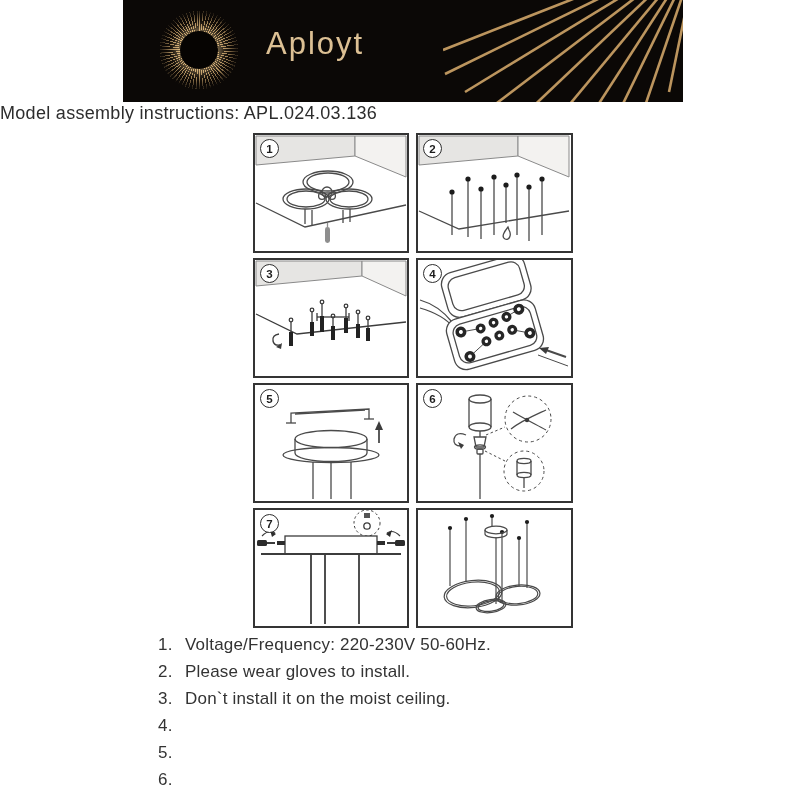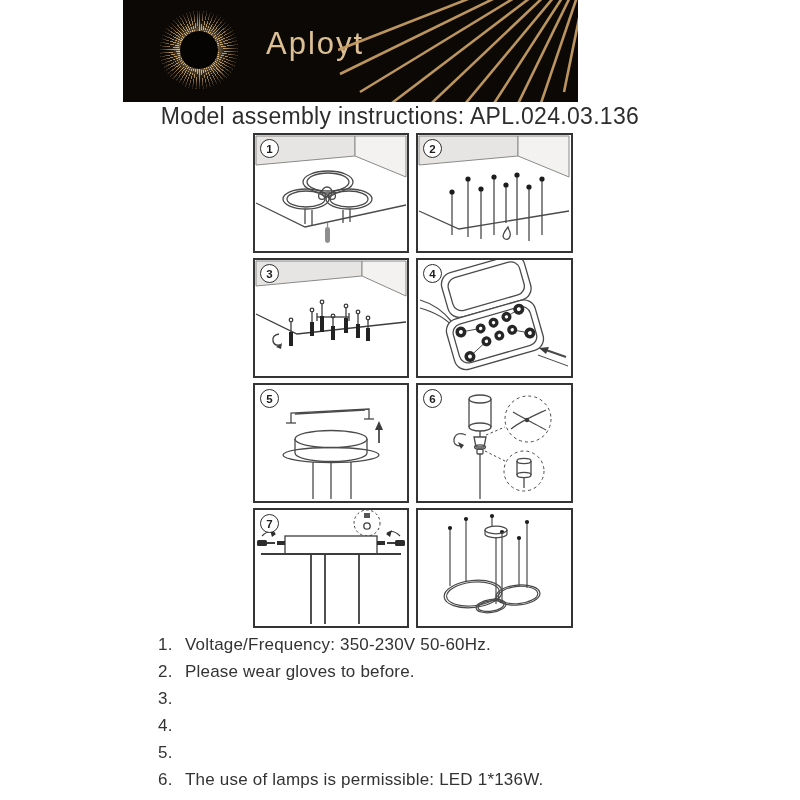--- a/index.html
+++ b/index.html
@@ -2,21 +2,21 @@
 <html><head>
 <meta charset="utf-8">
 <style>
   html,body{margin:0;padding:0;}
   body{
     width:800px;height:800px;background:#ffffff;position:relative;overflow:hidden;
     font-family:"Liberation Sans", sans-serif;color:#333;
   }
   
   .banner{
-    position:absolute;left:123px;top:0;width:455px;height:102px;
+    position:absolute;left:123px;top:0;width:560px;height:102px;
     background:#0b0806;overflow:hidden;
   }
   .sunburst{
     position:absolute;left:37px;top:11px;width:78px;height:78px;border-radius:50%;
     background:repeating-conic-gradient(from 0deg,rgba(216,176,116,.95) 0deg 1.6deg,rgba(14,10,6,1) 1.6deg 5.4deg);
   }
   .sunburst::before{
     content:'';position:absolute;inset:0;border-radius:50%;
     background:radial-gradient(circle,rgba(11,8,6,0) 34%,rgba(11,8,6,.25) 52%,rgba(11,8,6,1) 73%);
   }
@@ -24,22 +24,22 @@
     content:'';position:absolute;inset:20px;border-radius:50%;background:#060402;
     box-shadow:0 0 10px 4px rgba(238,204,145,.55);
   }
   .wordmark{
     position:absolute;left:143px;top:26px;font-size:31px;font-weight:400;
     color:#dcc094;letter-spacing:2px;
   }
   .rays{position:absolute;right:0;top:0;width:240px;height:102px;}
   
   .doc-title{
-    position:absolute;left:0;top:103px;width:800px;text-align:center;
-    font-size:23px;color:#2d2d2d;letter-spacing:.3px;
+    position:absolute;left:0;top:103px;width:800px;text-align:left;
+    font-size:18px;color:#2d2d2d;letter-spacing:.3px;
   }
   
   .grid{
     position:absolute;left:253px;top:133px;width:320px;
     display:grid;grid-template-columns:156px 157px;grid-auto-rows:120px;gap:5px 7px;
   }
   .panel{
     position:relative;background:#fff;border:2px solid #343434;box-sizing:border-box;
     overflow:hidden;
   }
@@ -328,32 +328,32 @@
             <ellipse cx="73" cy="96" rx="13" ry="5.2"></ellipse>
         </g>
       </g>
     </svg>
   </div>
 </div>
 
 <div class="list">
   <div class="list-row">
     <span class="list-num">1.</span>
-    <span>Voltage/Frequency: 350-230V 50-60Hz.</span>
+    <span>Voltage/Frequency: 220-230V 50-60Hz.</span>
   </div>
   <div class="list-row">
     <span class="list-num">2.</span>
-    <span>Please wear gloves to before.</span>
+    <span>Please wear gloves to install.</span>
   </div>
   <div class="list-row">
     <span class="list-num">3.</span>
+    <span>Don`t install it on the moist ceiling.</span>
   </div>
   <div class="list-row">
     <span class="list-num">4.</span>
   </div>
   <div class="list-row">
     <span class="list-num">5.</span>
   </div>
   <div class="list-row">
     <span class="list-num">6.</span>
-    <span>The use of lamps is permissible: LED 1*136W.</span>
   </div>
 </div>
 
 </body></html>

